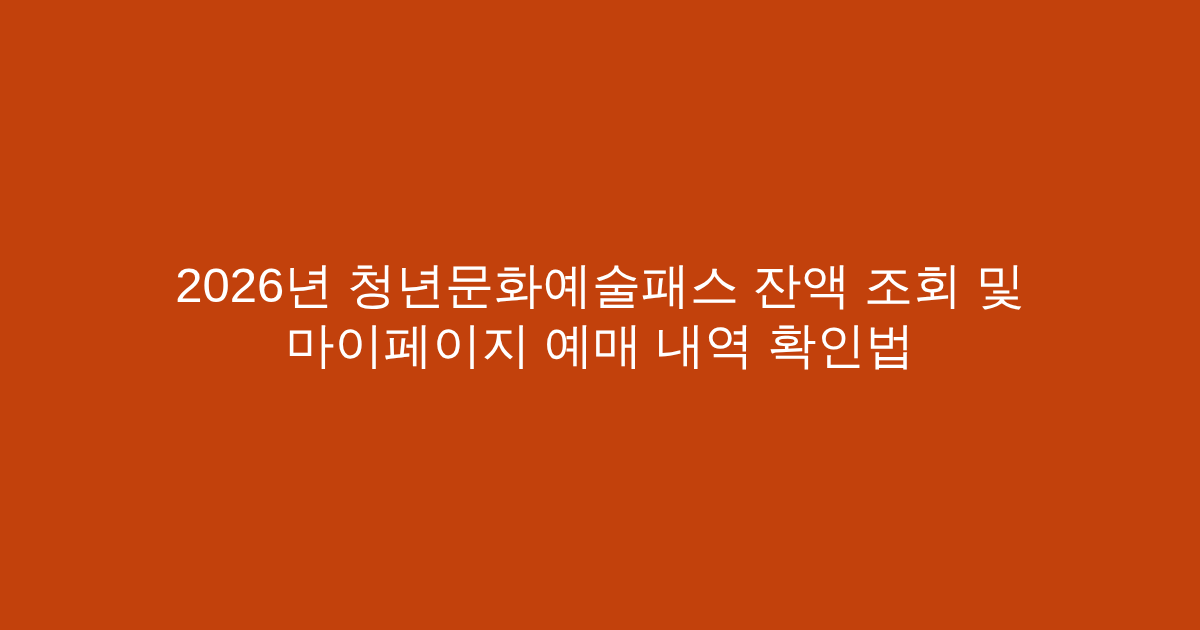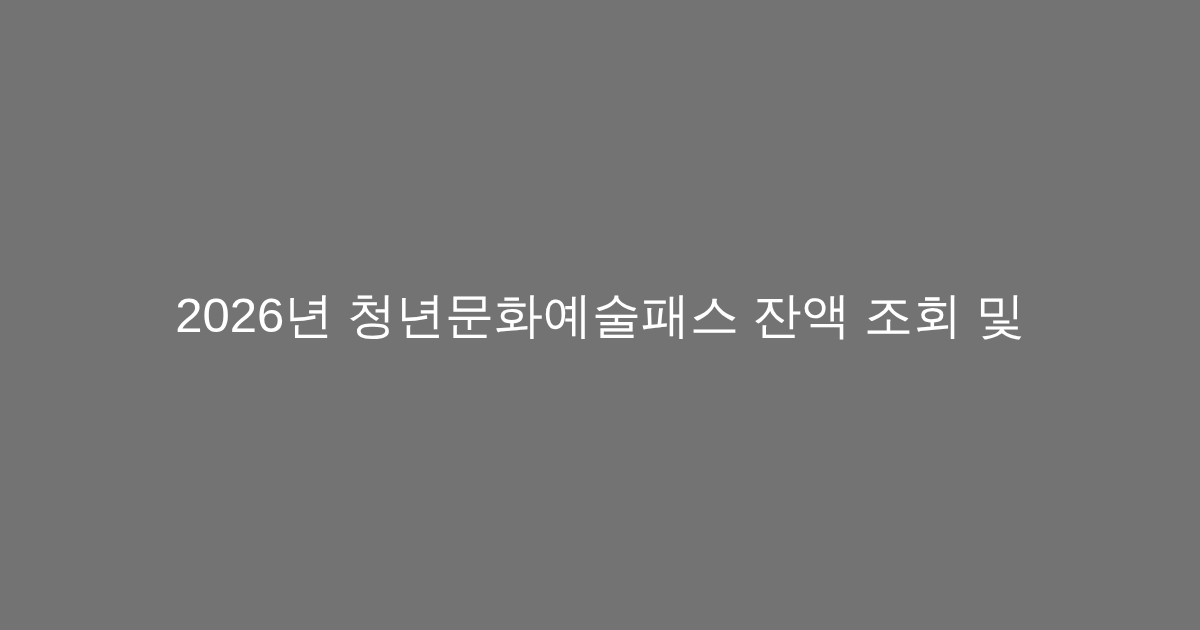--- a/index.html
+++ b/index.html
@@ -45,19 +45,20 @@
   }
 
   .headline-line {
     display: block;
     white-space: nowrap;
   }
 </style>
 </head>
 <body>
 
-<div class="og-card" style="background-color: #737373; width: 1200px; height: 630px;">
+<div class="og-card" style="background-color: #c2410c; width: 1200px; height: 630px;">
 
   <h1 class="headline" style="color: rgb(255, 255, 255);">
     <span class="headline-line">2026년 청년문화예술패스 잔액 조회 및</span>
+    <span class="headline-line">마이페이지 예매 내역 확인법</span>
   </h1>
 
 </div>
 
 </body></html>

